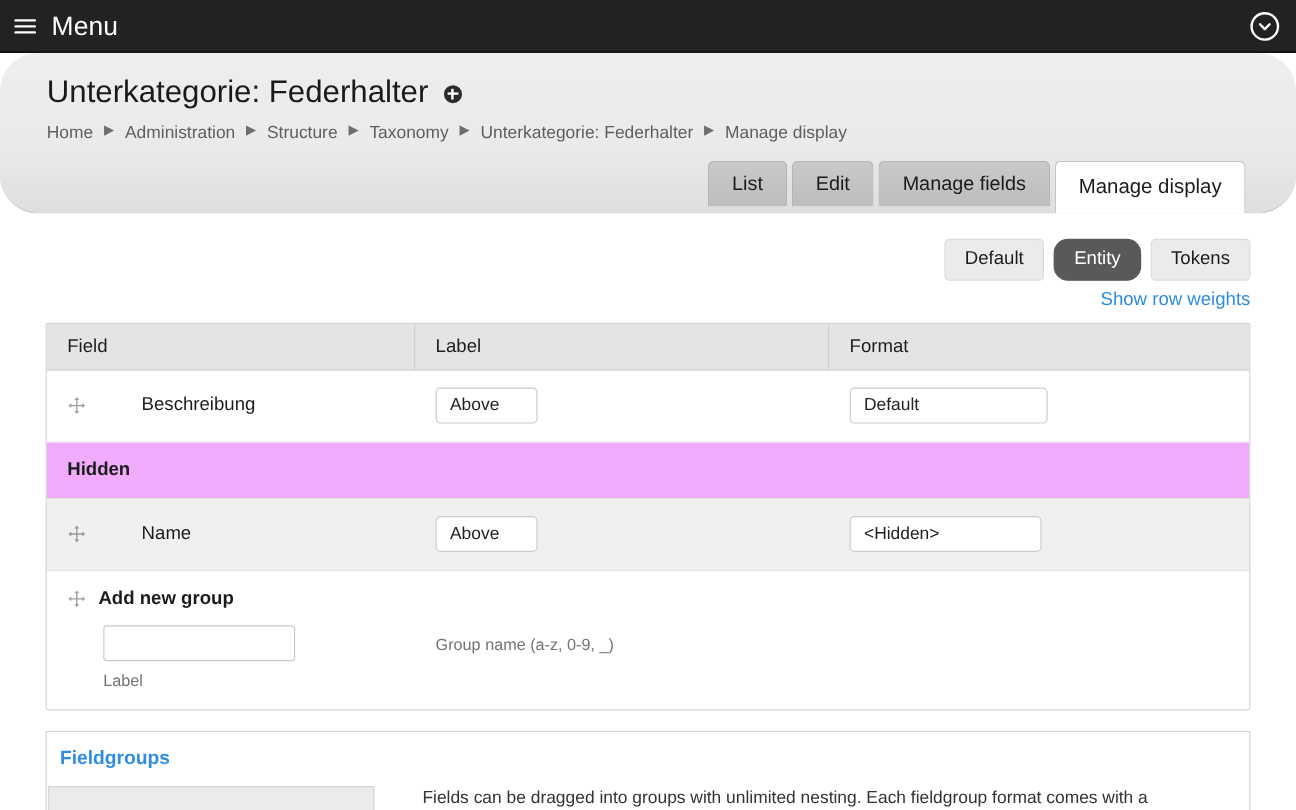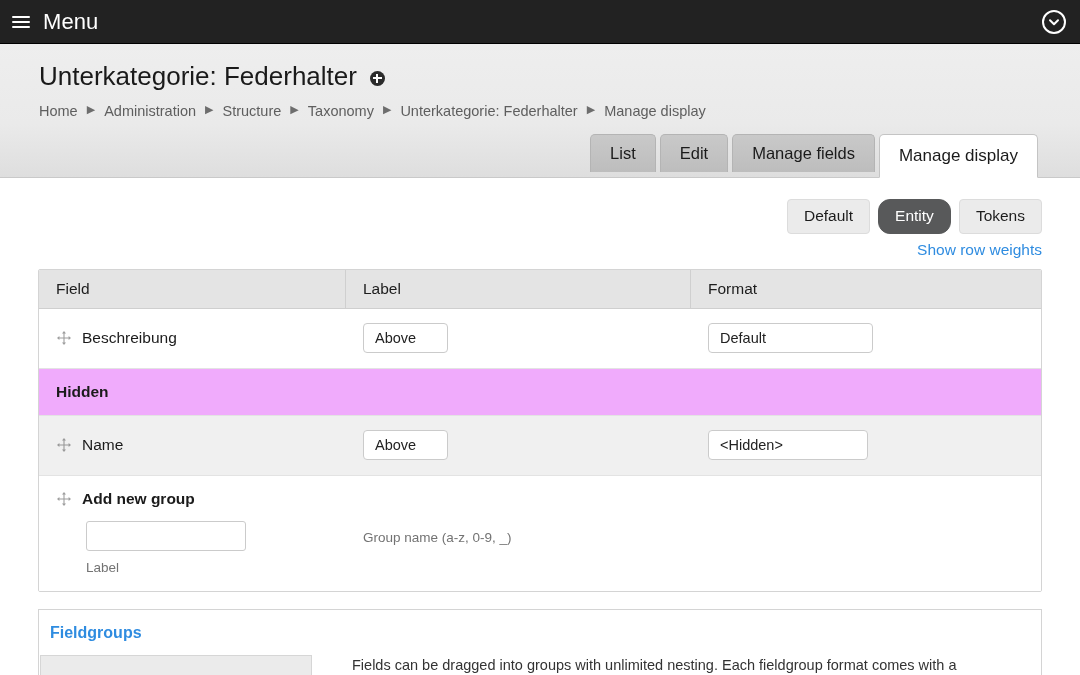--- a/index.html
+++ b/index.html
@@ -39,20 +39,21 @@
   }
   .toolbar-right-icon svg { display: block; }
 
   
   .header-band {
     background: linear-gradient(to bottom, #eeeeee 0%, #eaeaea 60%, #dedede 100%);
     padding: 18px 0 0 0;
     position: relative;
     height: 134px;
     border-bottom: 1px solid #c9c9c9;
+    border-radius: 32px;
   }
   .page-title-wrap {
     display: flex; align-items: center; gap: 13px;
     padding-left: 39px;
   }
   .page-title {
     font-size: 26px; color: #1a1a1a; font-weight: 400; line-height: 1.1;
   }
   .title-add-icon {
     width: 15px; height: 15px; border-radius: 50%;
@@ -170,21 +171,21 @@
   .cell.field  { width: 307px; display: flex; align-items: center; gap: 10px; }
   .cell.label  { width: 345px; }
   .cell.format { flex: 1; }
 
   .drag-handle {
     width: 16px; height: 16px; position: relative; flex: none;
     cursor: move; opacity: .65;
   }
   .drag-handle svg { display: block; }
 
-  .field-name { font-size: 15.5px; color: #1b1b1b; }
+  .field-name { font-size: 15.5px; color: #1b1b1b; margin-left: 36px; }
 
   .select {
     display: inline-flex; align-items: center;
     height: 30px;
     background: #ffffff;
     border: 1px solid #cbcbcb;
     border-radius: 4px;
     padding: 0 11px;
     font-size: 14.5px;
     color: #222222;

